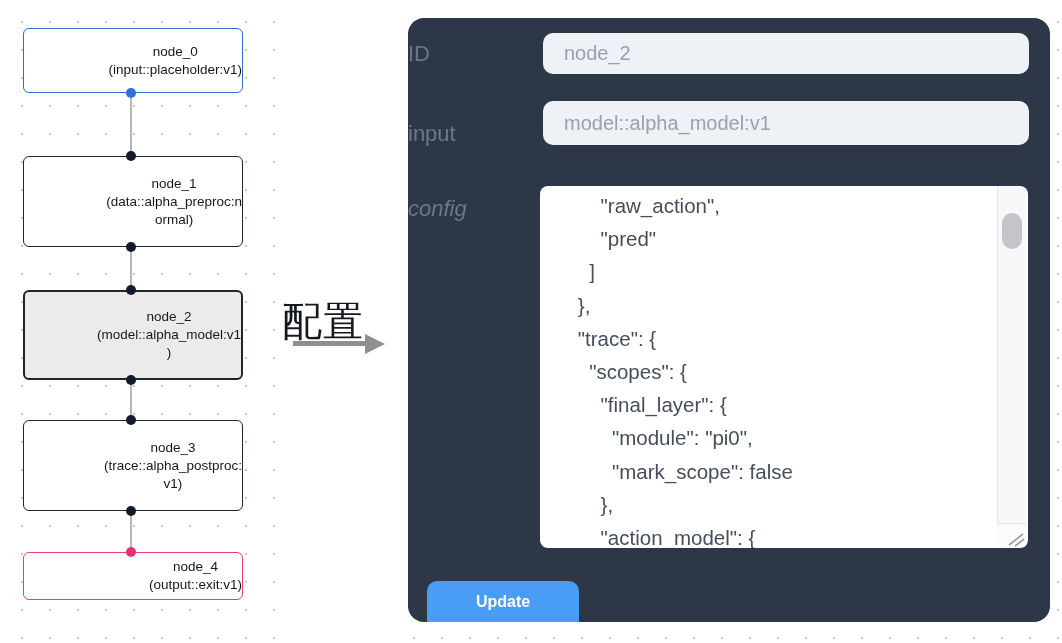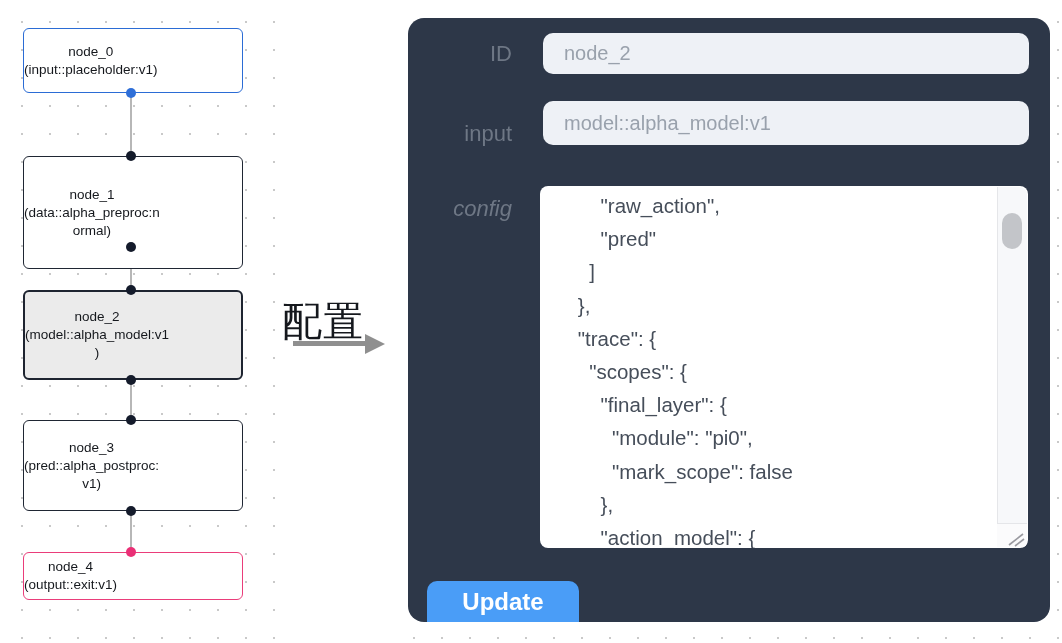--- a/index.html
+++ b/index.html
@@ -13,21 +13,21 @@
     background-size: 28px 28px;
     background-position: 8px 8px;
   }
   .dotgrid.left  { left:0;   width:276px; }
   .dotgrid.right { left:392px; width:670px; }
 
   
   .node {
     position:absolute; left:23px; width:220px;
     background:#ffffff; border:1.5px solid #1f2633; border-radius:6px;
-    display:flex; align-items:center; justify-content:flex-start;
+    display:flex; align-items:center; justify-content:flex-end;
     z-index:2;
   }
   .node .node-text {
     font-size:13.5px; line-height:18px; color:#15181d;
     text-align:center; white-space:pre;
   }
   .node.input    { border-color:#2b6cd5; }
   .node.selected { background:#ebebeb; border:2.5px solid #1e2430; }
   .node.output   { border-color:#ea3d7a; }
 
@@ -49,21 +49,21 @@
   .arrow-shaft { position:absolute; left:293px; top:341px; width:74px; height:5px; background:#8f8f8f; }
   .arrow-head  { position:absolute; left:365px; top:334px; width:0; height:0;
                  border-left:20px solid #8f8f8f; border-top:10px solid rgba(0,0,0,0); border-bottom:10px solid rgba(0,0,0,0); }
 
   
   .panel {
     position:absolute; left:408px; top:18px; width:642px; height:604px;
     background:#2d3748; border-radius:16px; overflow:hidden; z-index:4;
   }
   .field-label {
-    position:absolute; left:0; width:104px; text-align:right;
+    position:absolute; left:0; width:104px; 
     color:#6e7785; font-size:22px;
   }
   .text-input {
     position:absolute; left:135px; width:486px;
     background:#eef1f6; border:none; outline:none; border-radius:10px;
     font-family:"Liberation Sans", sans-serif;
     font-size:20px; color:#99a1ac; padding:0 14px 0 21px;
   }
   .config-box {
     position:absolute; left:132px; top:168px; width:488px; height:362px;
@@ -85,54 +85,54 @@
     background:#c3c5c9; border-radius:10px;
   }
   .resize-corner {
     position:absolute; right:1px; bottom:1px; width:30px; height:24px;
     background:#fbfbfc; border-top:1px solid #e5e6e9;
     display:flex; align-items:flex-end; justify-content:flex-end;
   }
   .update-btn {
     position:absolute; left:19px; bottom:0; width:152px; height:41px;
     background:#4a9df7; border:none; border-radius:10px 10px 0 0;
-    color:#ffffff; font-size:24px; font-weight:600;
+    color:#ffffff; font-size:16px; font-weight:600;
     font-family:"Liberation Sans", sans-serif; cursor:pointer;
   }
 </style>
 </head>
 <body>
 
 <div class="stage">
 
   <div class="dotgrid left"></div>
   <div class="dotgrid right"></div>
 
   <div class="edge" style="top:93px;  height:63px;"></div>
   <div class="edge" style="top:247px; height:43px;"></div>
   <div class="edge" style="top:380px; height:40px;"></div>
   <div class="edge" style="top:511px; height:41px;"></div>
 
   <div class="node input" style="top:28px; height:65px;">
     <div class="node-text">node_0
 (input::placeholder:v1)</div>
   </div>
-  <div class="node" style="top:156px; height:113px;">
+  <div class="node" style="top:156px; height:91px;">
     <div class="node-text">node_1
 (data::alpha_preproc:n
 ormal)</div>
   </div>
   <div class="node selected" style="top:290px; height:90px;">
     <div class="node-text">node_2
 (model::alpha_model:v1
 )</div>
   </div>
   <div class="node" style="top:420px; height:91px;">
     <div class="node-text">node_3
-(pred::alpha_postproc:
+(trace::alpha_postproc:
 v1)</div>
   </div>
   <div class="node output" style="top:552px; height:48px;">
     <div class="node-text">node_4
 (output::exit:v1)</div>
   </div>
 
   <div class="handle blue" style="left:126px; top:88px;"></div>
   <div class="handle" style="left:126px; top:151px;"></div>
   <div class="handle" style="left:126px; top:242px;"></div>

